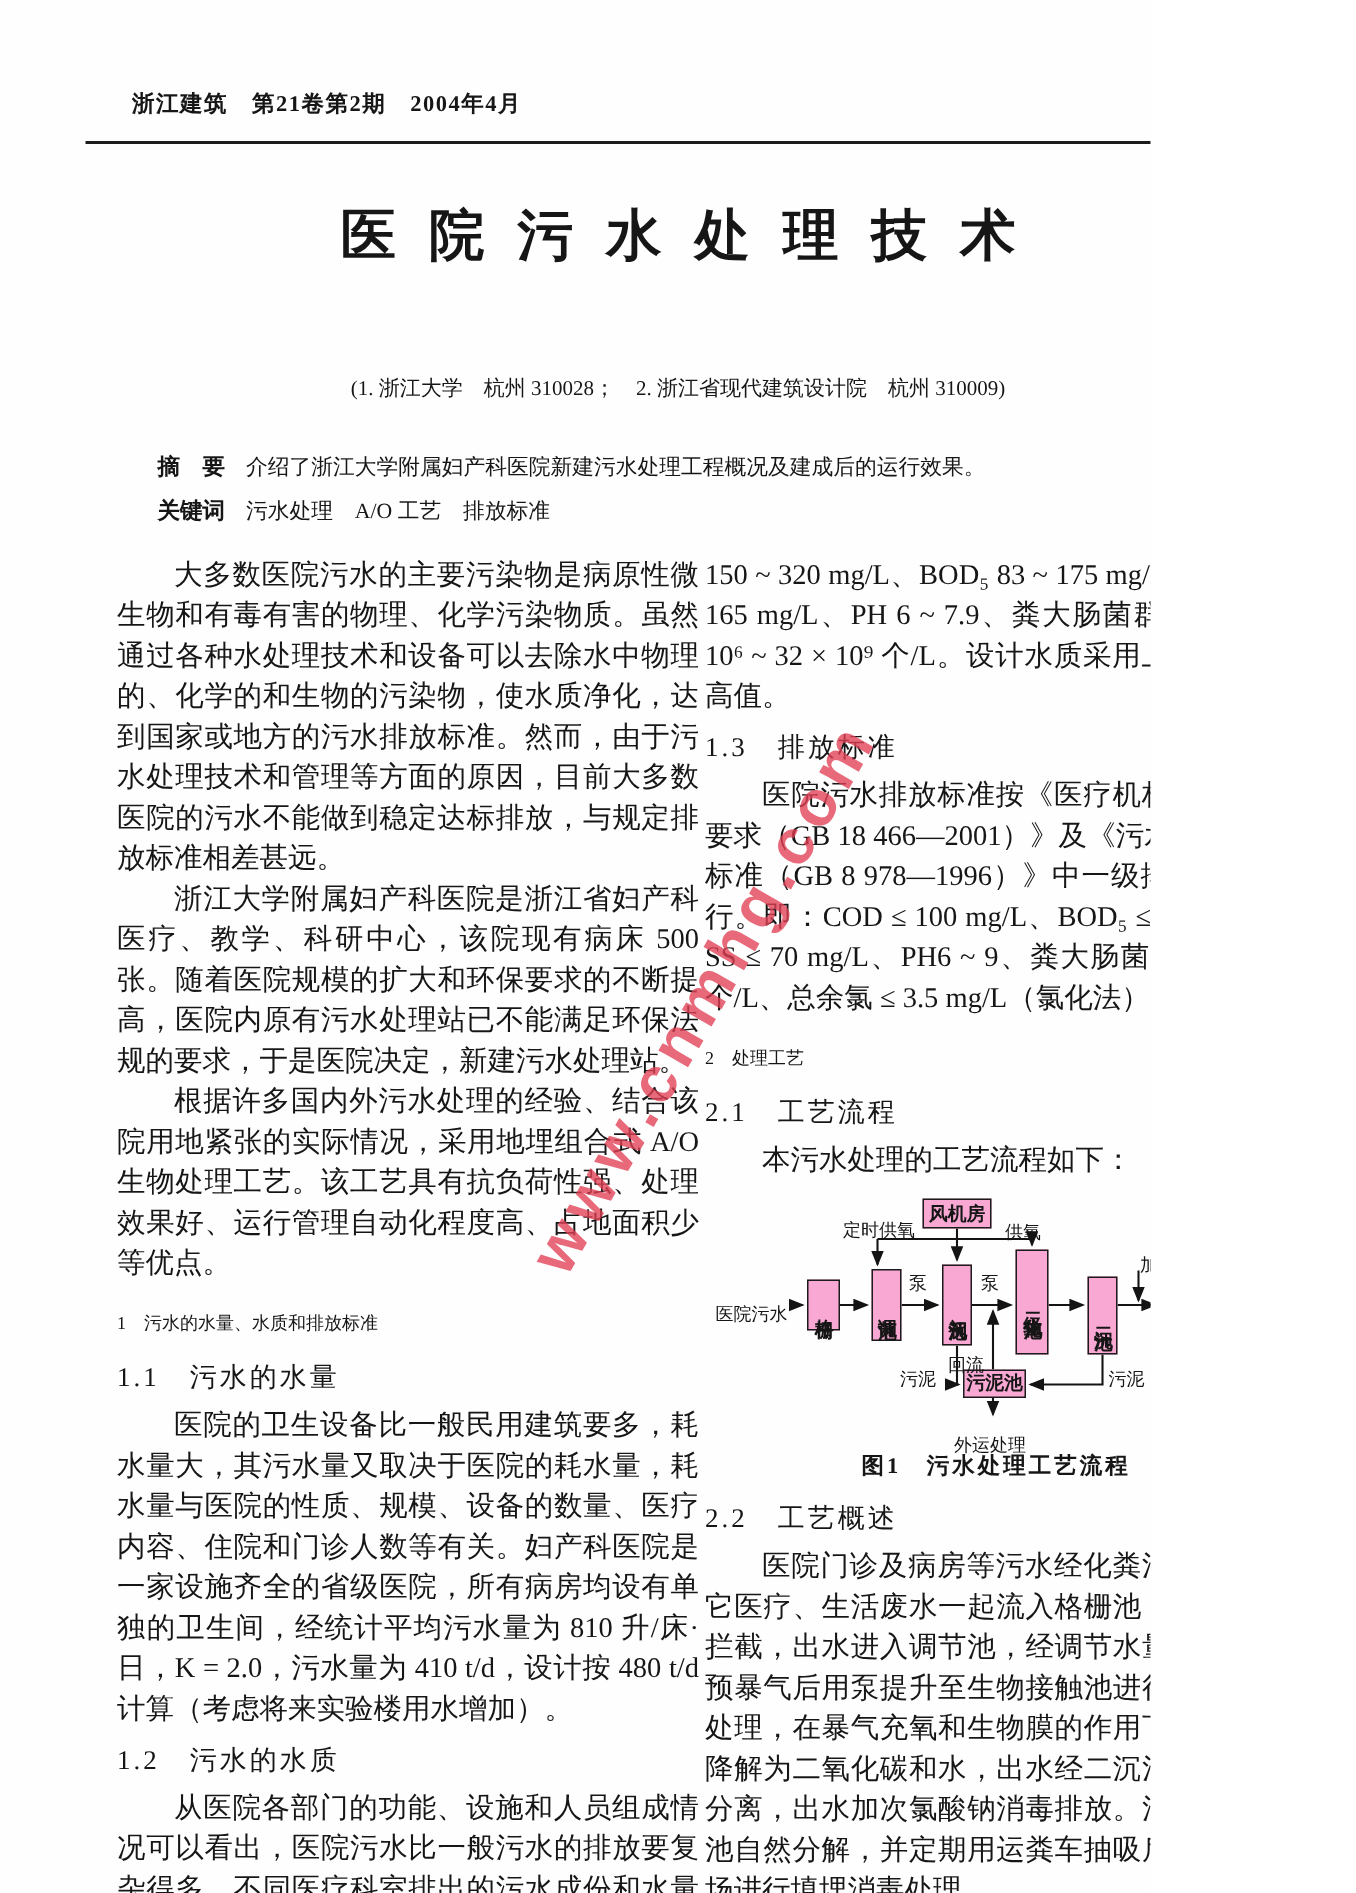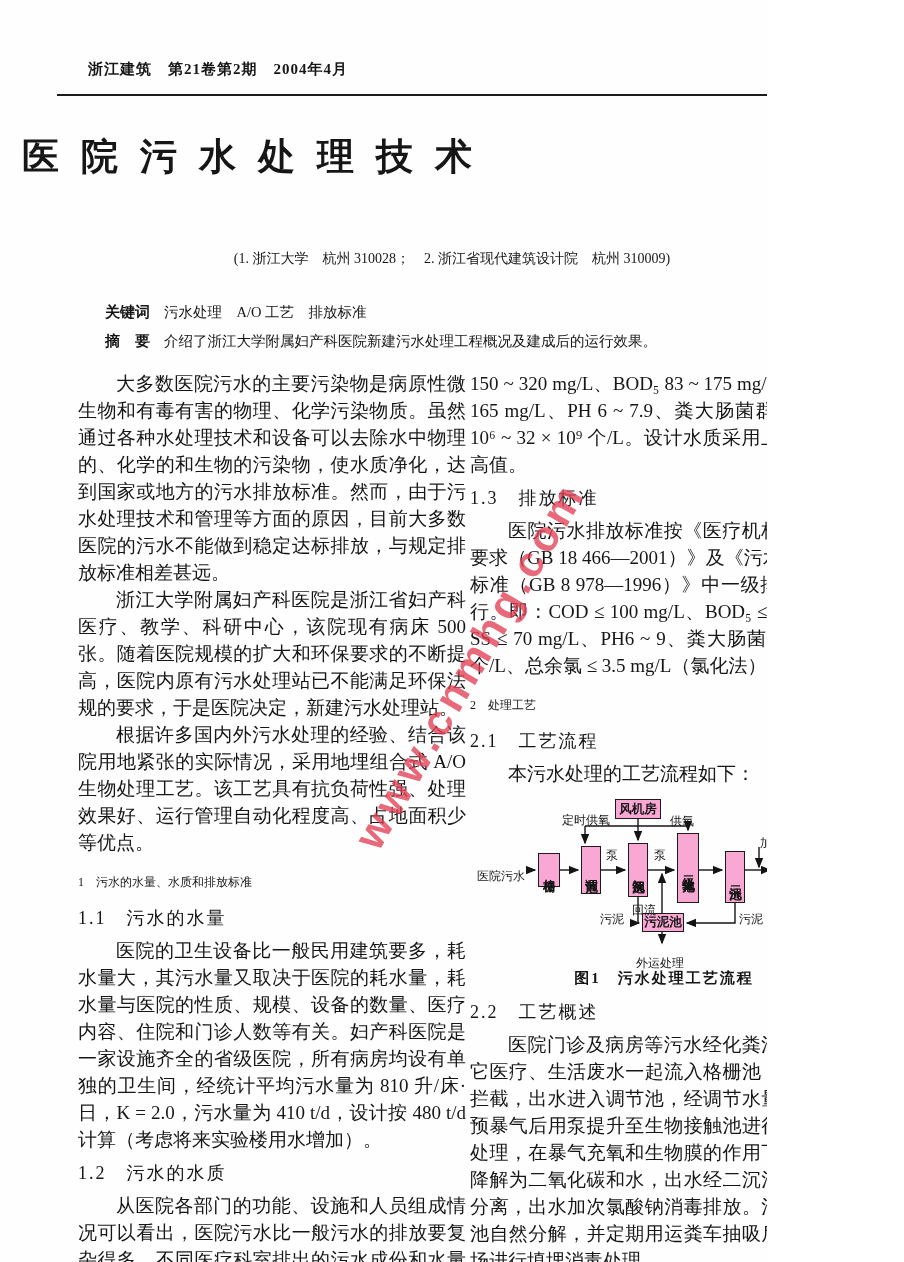--- a/index.html
+++ b/index.html
@@ -4,21 +4,21 @@
 <style>
   html,body{margin:0;padding:0;background:#ffffff;}
   .page{
     position:relative;width:767px;height:1262px;background:#fefefe;
     font-family:"Liberation Serif","DejaVu Serif",serif;color:#161616;overflow:hidden;
   }
   
   .journal-header{position:absolute;left:88px;top:60px;font-size:15px;font-weight:bold;letter-spacing:1px;}
   .header-rule{position:absolute;left:57px;top:94px;width:847px;height:2px;background:#1c1c1c;}
   
-  .title{position:absolute;left:0;top:132px;width:904px;
+  .title{position:absolute;left:0;top:132px;width:904px;text-align:center;
          font-size:37px;font-weight:bold;letter-spacing:22px;text-indent:22px;}
   .authors{position:absolute;left:0;top:216px;width:904px;text-align:center;font-size:17px;}
   .authors span{margin:0 22px;}
   .affiliation{position:absolute;left:0;top:250px;width:904px;text-align:center;font-size:14px;}
   
   .abstract-block{position:absolute;left:105px;top:298px;width:690px;font-size:14.5px;line-height:29px;}
   .abstract-block b{font-size:15px;margin-right:14px;}
   
   .col{position:absolute;top:370px;width:388px;font-size:19px;line-height:27px;text-align:justify;}
   .col-left{left:78px;}
@@ -49,24 +49,24 @@
 <div class="page">
 
   <div class="journal-header">浙江建筑　第21卷第2期　2004年4月</div>
   <div class="header-rule"></div>
 
   <div class="title">医院污水处理技术</div>
   <div class="affiliation">(1. 浙江大学　杭州 310028；　2. 浙江省现代建筑设计院　杭州 310009)</div>
 
   <div class="abstract-block">
     <div>
-      <b>关键词</b><span>污水处理　A/O 工艺　排放标准</span>
+      <b>摘　要</b><span>介绍了浙江大学附属妇产科医院新建污水处理工程概况及建成后的运行效果。</span>
     </div>
     <div>
-      <b>摘　要</b><span>介绍了浙江大学附属妇产科医院新建污水处理工程概况及建成后的运行效果。</span>
+      <b>关键词</b><span>污水处理　A/O 工艺　排放标准</span>
     </div>
   </div>
 
   <div class="watermark" style="color:#e24054;">www.cnmhg.com</div>
 
   <div class="col col-left">
     <p class="para">大多数医院污水的主要污染物是病原性微生物和有毒有害的物理、化学污染物质。虽然通过各种水处理技术和设备可以去除水中物理的、化学的和生物的污染物，使水质净化，达到国家或地方的污水排放标准。然而，由于污水处理技术和管理等方面的原因，目前大多数医院的污水不能做到稳定达标排放，与规定排放标准相差甚远。</p>
     <p class="para">浙江大学附属妇产科医院是浙江省妇产科医疗、教学、科研中心，该院现有病床 500 张。随着医院规模的扩大和环保要求的不断提高，医院内原有污水处理站已不能满足环保法规的要求，于是医院决定，新建污水处理站。</p>
     <p class="para">根据许多国内外污水处理的经验、结合该院用地紧张的实际情况，采用地埋组合式 A/O 生物处理工艺。该工艺具有抗负荷性强、处理效果好、运行管理自动化程度高、占地面积少等优点。</p>
     <div class="h-sec">1　污水的水量、水质和排放标准</div>

